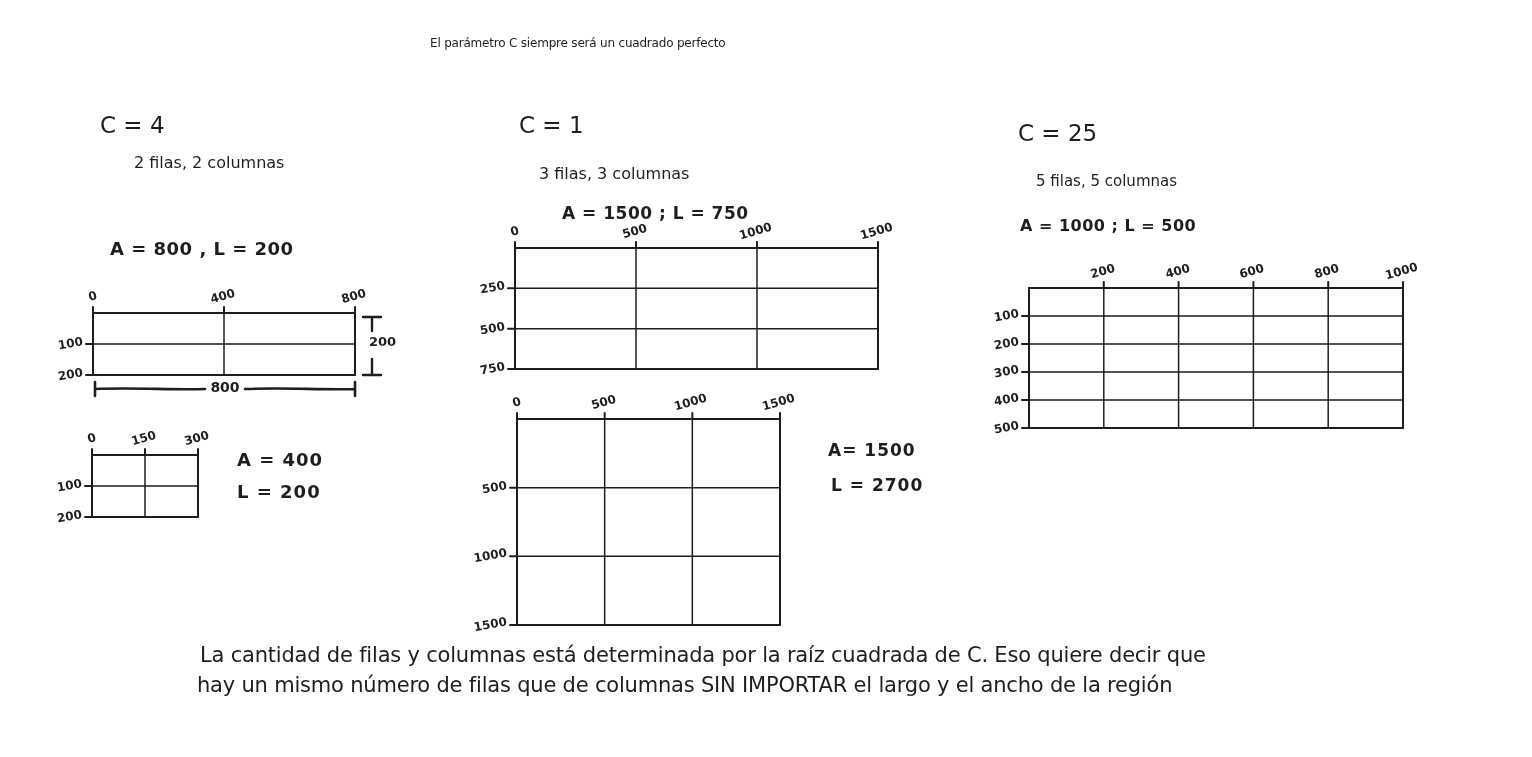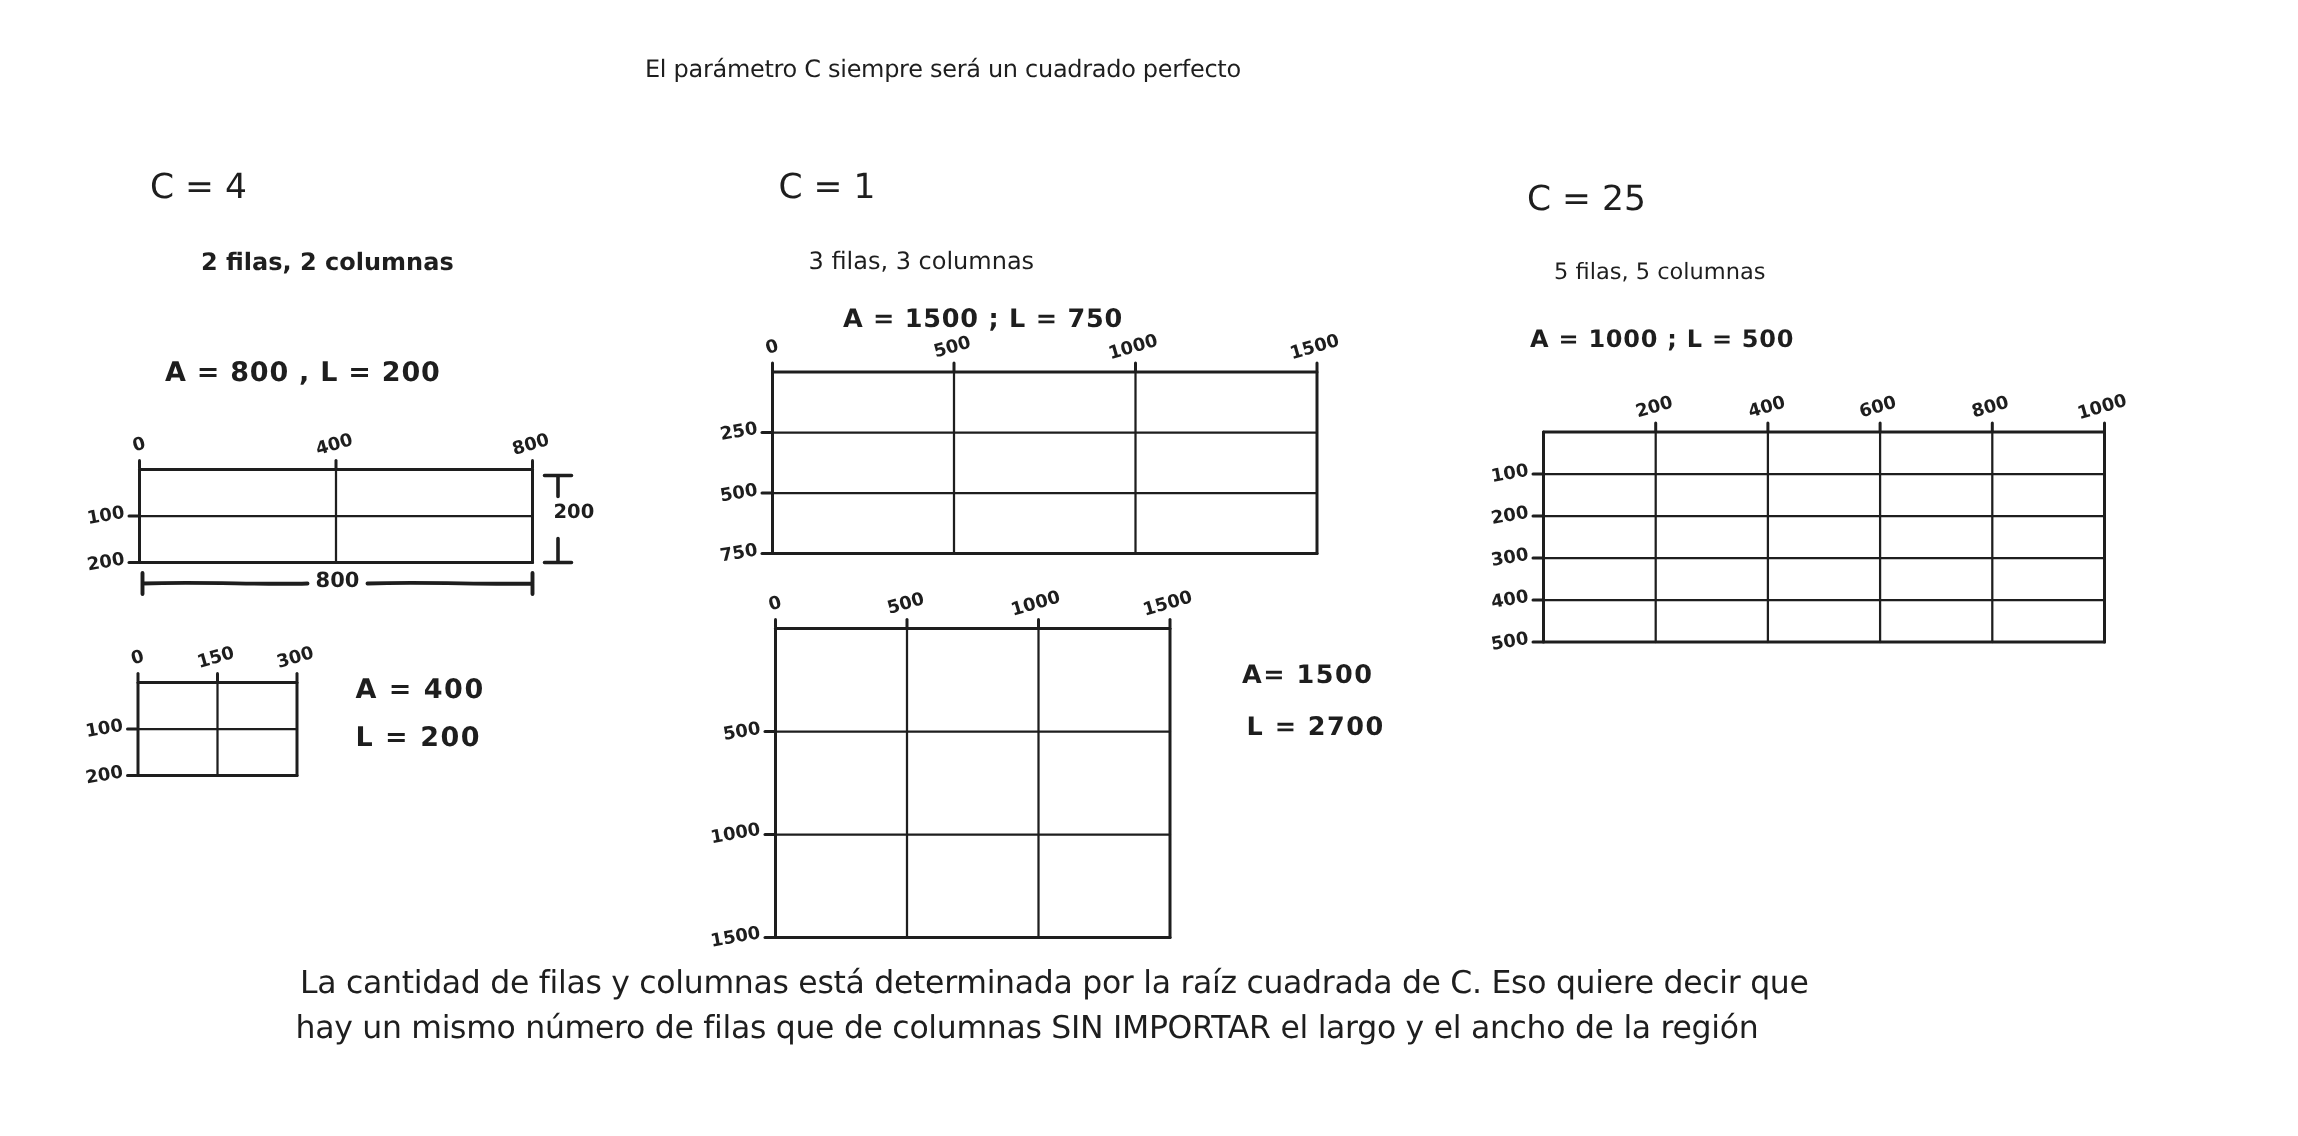--- a/index.html
+++ b/index.html
@@ -1,41 +1,41 @@
 <!DOCTYPE html>
 <html><head>
 <meta charset="utf-8">
 <style>
   html,body{margin:0;padding:0;background:#ffffff;}
   .canvas{
     position:relative;width:1532px;height:757px;background:#ffffff;overflow:hidden;
     font-family:"DejaVu Sans",sans-serif;color:#1e1e1e;
   }
   .abs{position:absolute;}
-  .title{font-size:16px;letter-spacing:-0.2px;white-space:nowrap;}
+  .title{font-size:12px;letter-spacing:-0.2px;white-space:nowrap;}
   .c-heading{font-size:23px;white-space:nowrap;}
   .sub{font-size:16px;white-space:nowrap;}
   .formula{font-size:18px;font-weight:700;white-space:nowrap;letter-spacing:0.5px;}
   .side-label{font-size:18px;font-weight:700;white-space:nowrap;letter-spacing:1px;}
   .footer-line{font-size:21px;white-space:nowrap;letter-spacing:-0.2px;}
   .grid-box{position:absolute;}
   .axis-label{position:absolute;font-size:12px;font-weight:700;white-space:nowrap;}
   .axis-label.top{top:-24px;transform:translateX(-55%) rotate(-16deg);}
   .axis-label.left{left:-10px;transform:translate(-100%,-55%) rotate(-10deg);}
   .dim-label{position:absolute;font-size:13px;font-weight:700;white-space:nowrap;background:#fff;padding:0 3px;}
 </style>
 </head>
 <body>
 
 <div class="canvas">
 
   <div class="abs title" style="left:430px;top:36px;">El parámetro C siempre será un cuadrado perfecto</div>
 
   <div class="abs c-heading" style="left:100px;top:112px;">C = 4</div>
-  <div class="abs sub" style="left:134px;top:165px;font-weight:bold;">2 filas, 2 columnas</div>
+  <div class="abs sub" style="left:134px;top:153px;">2 filas, 2 columnas</div>
   <div class="abs formula" style="left:94px;top:238px;margin-left:16px;">A = 800 ,   L = 200</div>
 
   <div class="grid-box" style="left:93px;top:313px;width:262px;height:62px;">
       <span class="axis-label top" style="left: 0px;">0</span>
       <span class="axis-label top" style="left: 131px;">400</span>
       <span class="axis-label top" style="left: 262px;">800</span>
       <span class="axis-label left" style="top: 31px;">100</span>
       <span class="axis-label left" style="top: 62px;">200</span>
       <svg style="position: absolute; left: 0px; top: 0px; overflow: visible; width: 262px; height: 62px;">
         <line x1="0" y1="0" x2="0" y2="62" stroke="#1e1e1e" stroke-width="2" stroke-linecap="round"></line>

